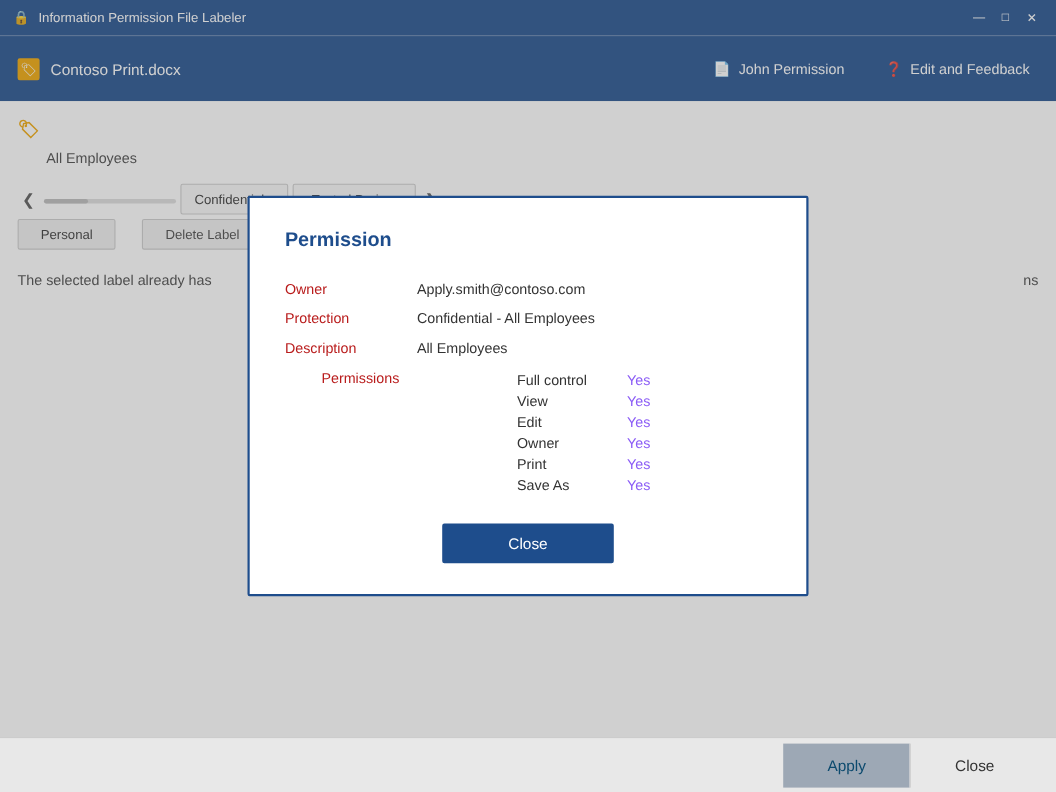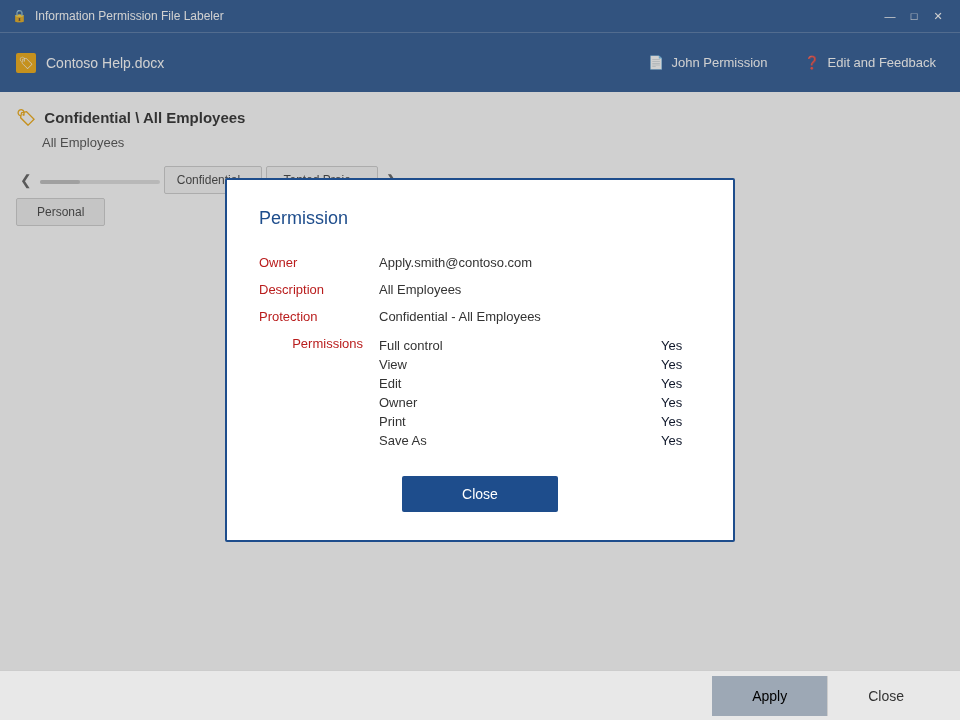--- a/index.html
+++ b/index.html
@@ -194,21 +194,21 @@
     }
     .footer-btn {
       padding: 10px 40px;
       border: none;
       cursor: pointer;
       font-size: 14px;
       height: 40px;
     }
     .footer-btn.apply {
       background: #9da8b5;
-      color: #000000;
+      color: #0c4a6e;
     }
     .footer-btn.close-footer {
       background: #e8e8e8;
       color: #333;
       border-left: 1px solid #ccc;
     }
 
     
     .overlay {
       position: absolute;
@@ -228,21 +228,21 @@
       transform: translate(-50%, -50%);
       width: 510px;
       background: white;
       border: 2px solid #1e4d8c;
       border-radius: 2px;
       z-index: 20;
       padding: 28px 32px 28px 32px;
     }
     .dialog-title {
       font-size: 18px;
-      font-weight: 400;
+      font-weight: 700;
       color: #1e4d8c;
       margin-bottom: 20px;
     }
     .dialog-table {
       width: 100%;
       border-collapse: collapse;
     }
     .dialog-table tr td {
       padding: 6px 0;
       vertical-align: top;
@@ -261,29 +261,29 @@
       color: #555;
       padding-left: 40px;
     }
     .permissions-label-cell {
       vertical-align: top;
       padding-top: 6px !important;
       text-align: right;
     }
     .perm-row {
       display: flex;
-      justify-content: space-between;
+      justify-content: center;
       padding: 2px 0;
     }
     .perm-name {
       min-width: 100px;
       color: #333;
     }
     .perm-value {
-      color: #0f172a;
+      color: #8b5cf6;
       min-width: 40px;
     }
     .dialog-close-btn {
       display: block;
       margin: 20px auto 0 auto;
       padding: 10px 60px;
       background: #1e4d8c;
       color: white;
       border: none;
       cursor: pointer;
@@ -317,81 +317,86 @@
   <div class="title-bar-controls">
     <button class="title-bar-btn">—</button>
     <button class="title-bar-btn">□</button>
     <button class="title-bar-btn close-btn">✕</button>
   </div>
 </div>
 
 <div class="header-bar">
   <div class="header-left">
     <div class="header-icon">🏷</div>
-    <span>Contoso Help.docx</span>
+    <span>Contoso Print.docx</span>
   </div>
   <div class="header-actions">
     <button class="header-action-btn">
       <span class="action-icon">📄</span>
       <span>John Permission</span>
     </button>
     <button class="header-action-btn">
       <span class="action-icon">❓</span>
       <span>Edit and Feedback</span>
     </button>
   </div>
 </div>
 
 <div class="main-content">
 
   <div class="label-title">
     <span class="label-tag-icon">🏷</span>
-    <span>Confidential \ All Employees</span>
   </div>
   <div class="label-subtitle">All Employees</div>
 
   <div style="display:flex; align-items:center; gap:4px; margin-bottom:4px;">
     <button class="tab-arrow">❮</button>
     <div class="tab-scrolltrack">
       <div class="tab-scrollthumb"></div>
     </div>
     <div class="tab-dropdown">
       <span>Confidential ▾</span>
     </div>
     <div class="tab-btn">
       <span>Tented Proje...</span>
     </div>
     <button class="tab-arrow">❯</button>
   </div>
 
   <div class="action-buttons-row">
     <button class="action-btn">Personal</button>
-  </div>
-
+    <button class="action-btn delete">Delete Label</button>
+  </div>
+
+  <div style="display:flex; gap:4px; align-items:center;">
+    <span class="info-text">The selected label already has</span>
+    <span style="flex:1"></span>
+    <span class="info-text">ns</span>
+  </div>
 
 </div>
 
 <div class="overlay"></div>
 
 <div class="permission-dialog">
   <div class="dialog-title">Permission</div>
 
   <table class="dialog-table">
     <tbody>
       <tr>
         <td>Owner</td>
         <td colspan="2">Apply.smith@contoso.com</td>
       </tr>
       <tr>
+        <td>Protection</td>
+        <td colspan="2">Confidential - All Employees</td>
+      </tr>
+      <tr>
         <td>Description</td>
         <td colspan="2">All Employees</td>
-      </tr>
-      <tr>
-        <td>Protection</td>
-        <td colspan="2">Confidential - All Employees</td>
       </tr>
       <tr>
         <td class="permissions-label-cell">Permissions</td>
         <td colspan="2">
           <div id="permissions-list">
               <div class="perm-row">
                 <span class="perm-name">Full control</span>
                 <span class="perm-value">Yes</span>
               </div>
               <div class="perm-row">

